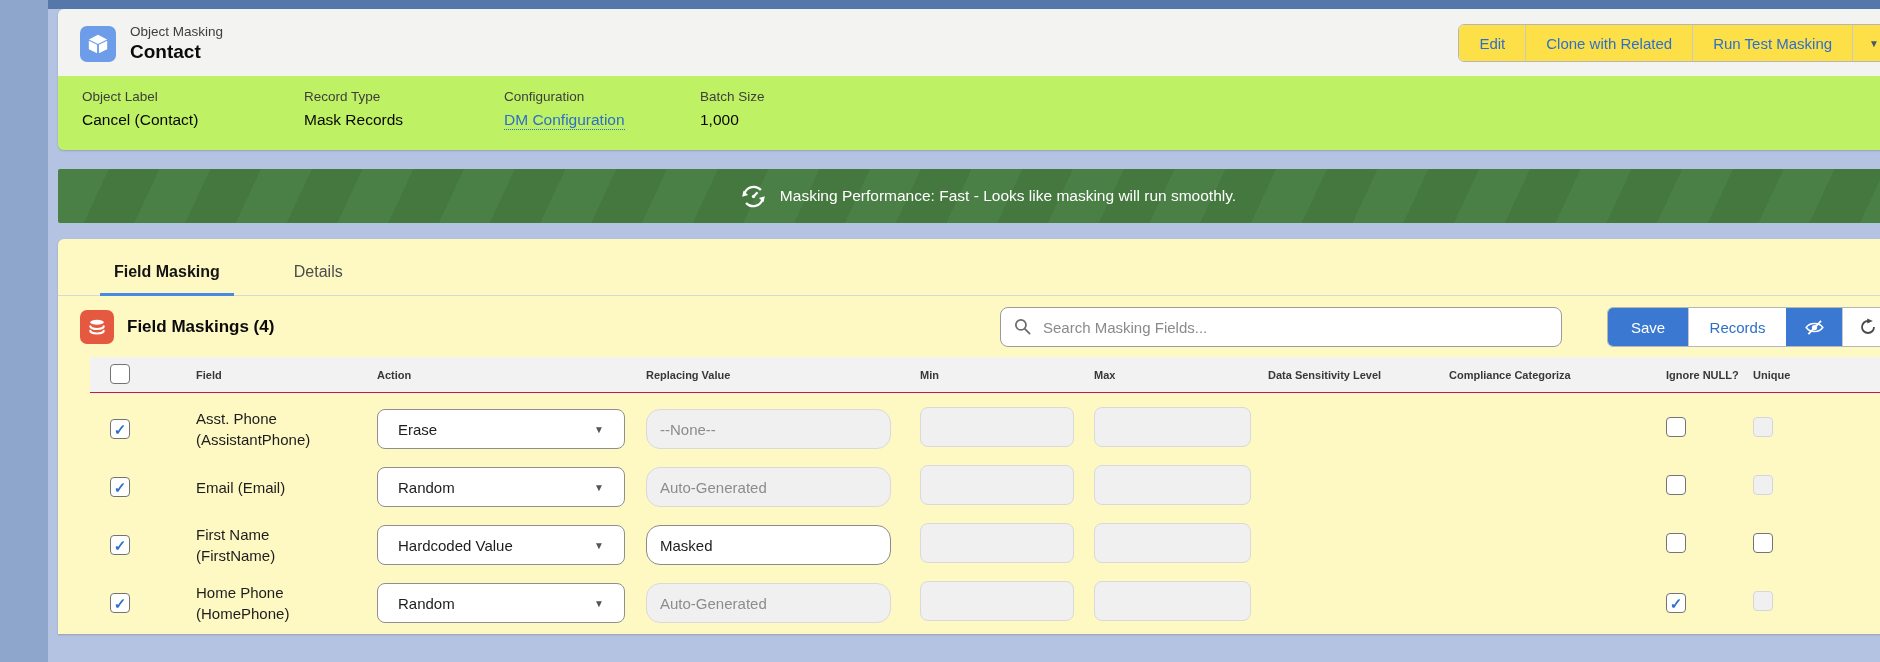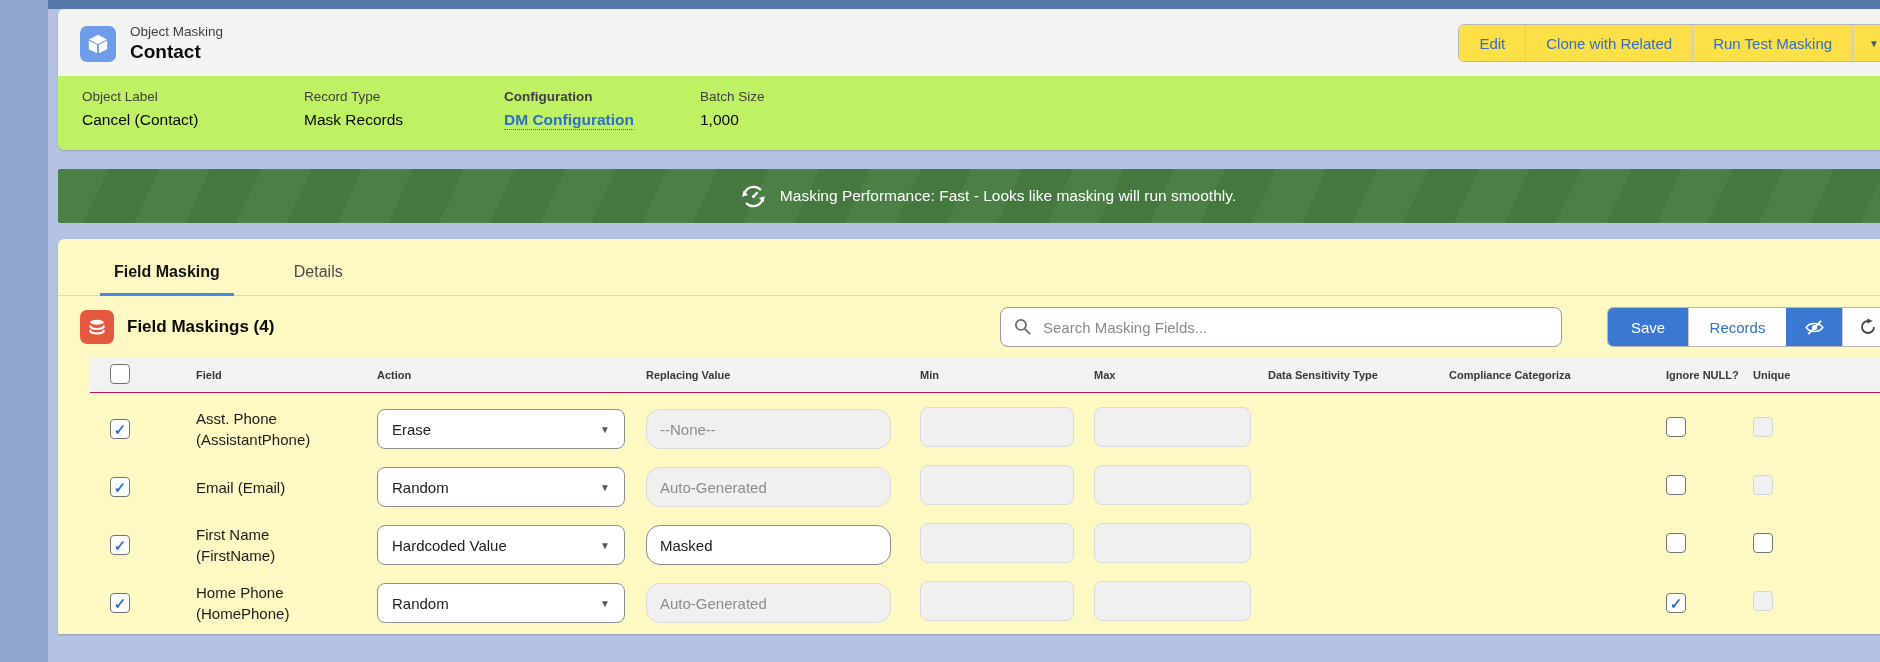--- a/index.html
+++ b/index.html
@@ -20,21 +20,21 @@
   .entity-name  { font-size:19px; font-weight:bold; color:#0b0b0b; }
   .header-actions { margin-left:auto; display:flex; border:1px solid #b6b6b6; border-radius:6px;
                     overflow:hidden; background:#fff; height:38px; }
   .hbtn { display:flex; align-items:center; padding:0 20px; font-size:15px; color:#2e6fc9;
           background:#fde047; border:none; border-left:1px solid #c9c9c9; cursor:pointer; white-space:nowrap; }
   .hbtn:first-child { border-left:none; }
   .hbtn.caret { padding:0 16px; color:#49586b; font-size:10px; }
   .header-fields { background:#bef264; padding:13px 24px 20px 24px; display:flex; }
   .dfield { margin-right:10px; }
   .dfield:nth-child(1){ width:212px; } .dfield:nth-child(2){ width:190px; }
-  .dfield:nth-child(3){ width:186px;font-weight:bold; } .dfield:nth-child(4){ width:160px; }
+  .dfield:nth-child(3){ width:186px; } .dfield:nth-child(4){ width:160px; }
   .dfield .dlabel { font-size:13.5px; color:#3e3e3c; margin-bottom:7px; }
   .dfield .dvalue { font-size:15.5px; color:#080707; }
   .dfield .dvalue.link { color:#2e6fc9; border-bottom:1px dotted #2e6fc9; display:inline-block; cursor:pointer; }
 
   
   .banner { margin:19px 10px 0 10px; height:54px; border-radius:2px;
     background:repeating-linear-gradient(115deg,#4a8045 0 46px,#44783f 46px 92px);
     display:flex; align-items:center; justify-content:center; gap:13px; color:#fff; }
   .banner-text { font-size:15.5px; }
 
@@ -79,21 +79,21 @@
   .c-dsl { padding-left:5px; } .c-cc { padding-left:6px; }
   .c-ignore { padding-left:48px; } .c-unique { padding-left:10px; }
   .field-text { font-size:15px; color:#1d1d1d; line-height:1.4; white-space:normal; }
 
   .cbx { width:20px; height:20px; border:1px solid #747474; border-radius:4px; background:#fff;
          display:inline-flex; align-items:center; justify-content:center; cursor:pointer; }
   .cbx.disabled { background:#f0f0f0; border-color:#d6d6d6; cursor:default; }
   .cbx .mark { color:#2e6fd0; font-size:15px; font-weight:bold; line-height:1; }
 
   .select-box { width:248px; height:40px; border:1px solid #8f8f8f; border-radius:8px; background:#fff;
-        display:inline-flex; align-items:center; padding:0 14px; font-size:15px; color:#1d1d1d; cursor:pointer; }
+        display:inline-flex; align-items:center; padding:0 20px; font-size:15px; color:#1d1d1d; cursor:pointer; }
   .select-box .chev { margin-left:auto; font-size:10px; color:#555; }
   .input-box { height:40px; border:1px solid #8a8a8a; border-radius:8px; background:#fff;
         display:inline-flex; align-items:center; padding:0 13px; font-size:15px; color:#1d1d1d; }
   .input-box.disabled { background:#f0f0f0; border-color:#d9d9d9; color:#8c8c8c; }
   .w-replace { width:245px;border-radius:14px; } .w-min { width:154px; } .w-max { width:157px; }
 
   
   .vscroll { position:absolute; right:32px; top:440px; bottom:0; width:15px; background:#fbfbfb; }
 </style>
 </head>
@@ -199,21 +199,21 @@
     </div>
 
     <div class="grid-table">
       <div class="thead">
           <div class="cell c-sel"><span class="cbx"></span></div>
           <div class="cell c-field">Field</div>
           <div class="cell c-action">Action</div>
           <div class="cell c-replace">Replacing Value</div>
           <div class="cell c-min">Min</div>
           <div class="cell c-max">Max</div>
-          <div class="cell c-dsl">Data Sensitivity Type</div>
+          <div class="cell c-dsl">Data Sensitivity Level</div>
           <div class="cell c-cc">Compliance Categoriza</div>
           <div class="cell c-ignore">Ignore NULL?</div>
           <div class="cell c-unique">Unique</div>
         </div>
       <div class="tbody">
           <div class="trow">
             <div class="cell c-sel"><span class="cbx checked">
                 <span class="mark">✓</span>
               </span></div>
             <div class="cell c-field">

